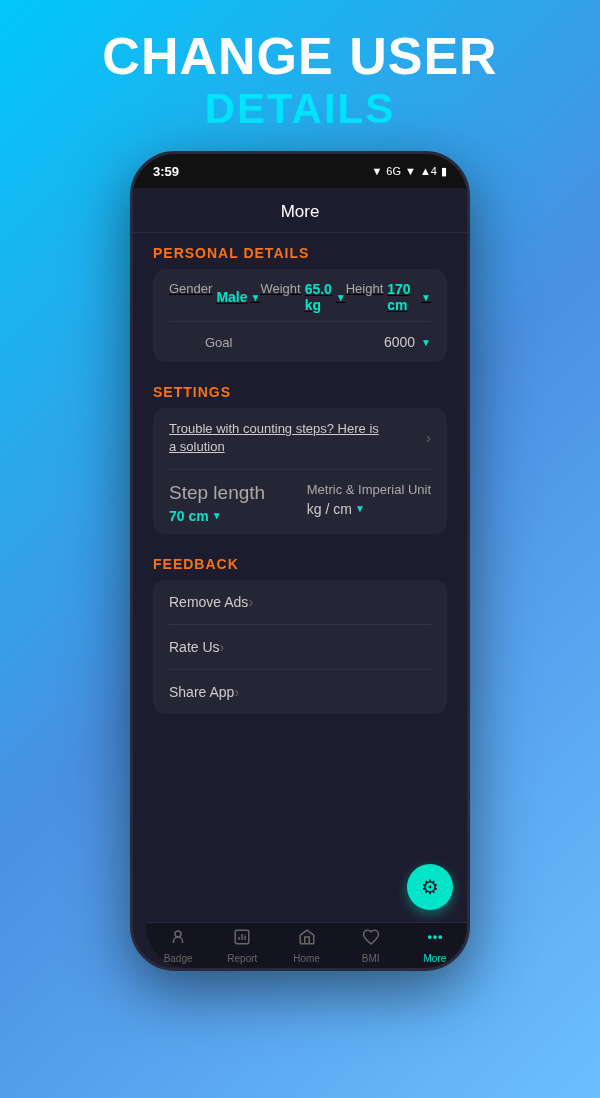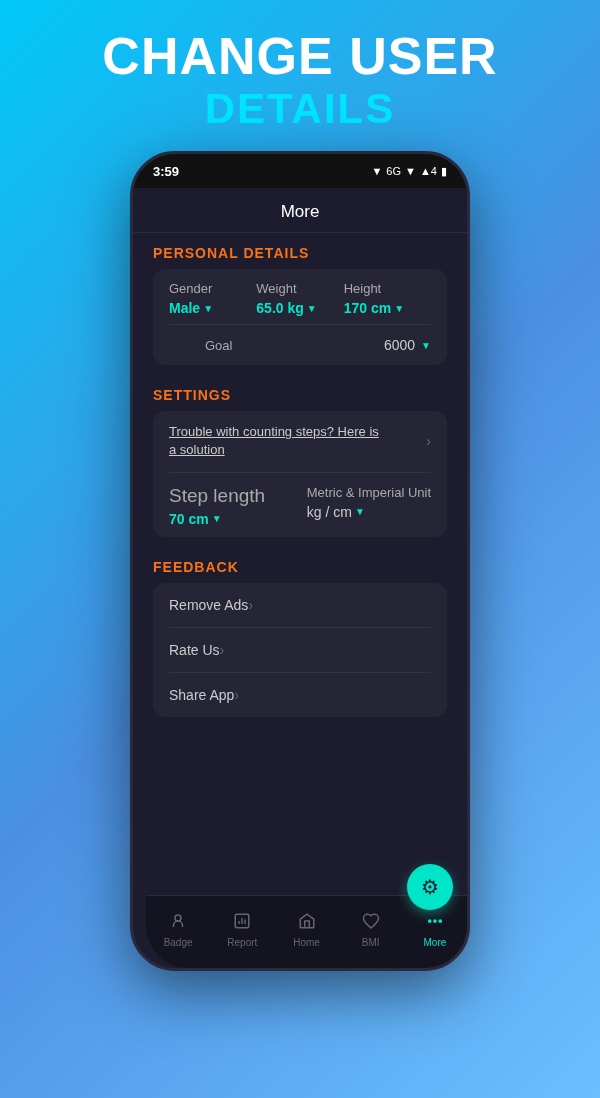--- a/index.html
+++ b/index.html
@@ -126,22 +126,23 @@
 
     .personal-row {
       display: flex;
       padding: 12px 16px 8px;
       gap: 0;
     }
 
     .personal-item {
       flex: 1;
       display: flex;
-      flex-direction: column;
+      flex-direction: row;
       gap: 4px;
+      text-decoration: underline;
     }
 
     .personal-item-label {
       color: #aaa;
       font-size: 13px;
     }
 
     .personal-item-value {
       color: #00e5c8;
       font-size: 14px;
@@ -272,24 +273,24 @@
       z-index: 10;
       box-shadow: 0 4px 12px rgba(0,229,200,0.4);
     }
 
     
     .bottom-nav {
       position: absolute;
       bottom: 0;
       left: 13px;
       right: 0;
-      height: 73px;
+      height: 46px;
       background: #141420;
       display: flex;
-      align-items: center;
+      align-items: flex-end;
       border-top: 1px solid #2a2a3e;
       border-radius: 0 0 42px 42px;
     }
 
     .nav-item {
       flex: 1;
       display: flex;
       flex-direction: column;
       align-items: center;
       justify-content: center;

